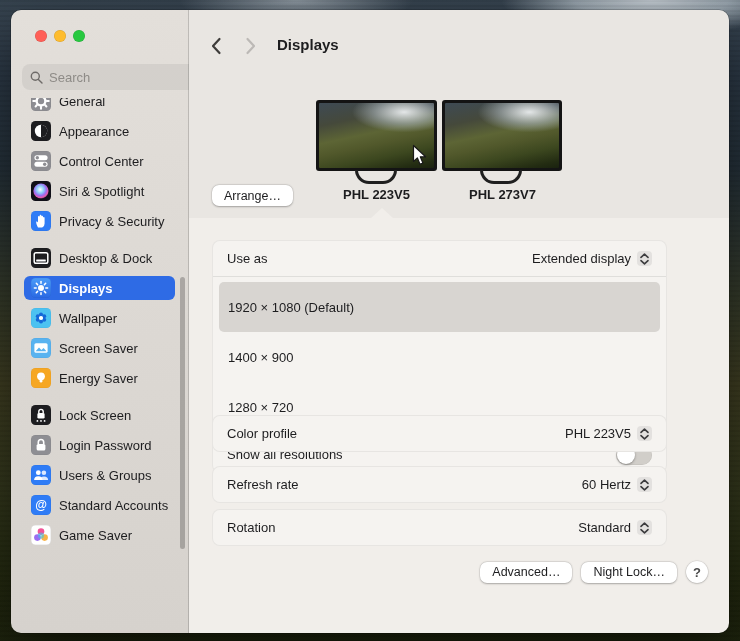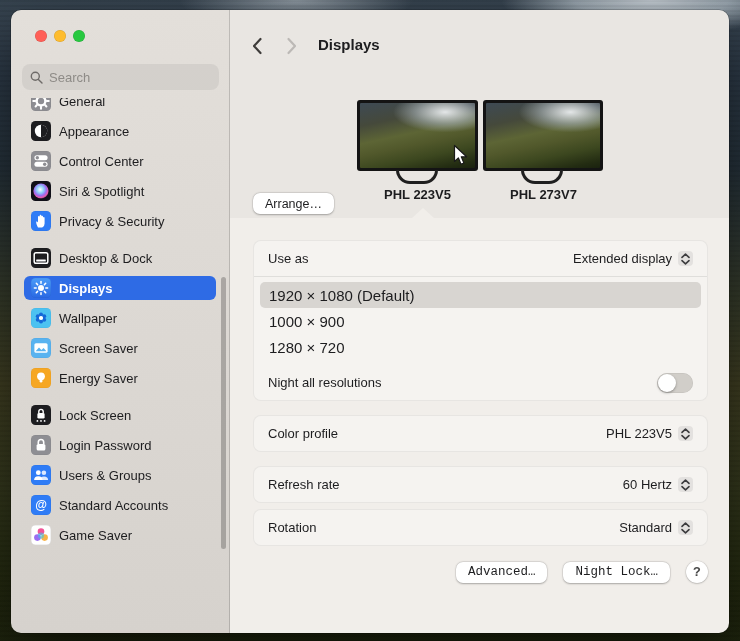--- a/index.html
+++ b/index.html
@@ -16,21 +16,21 @@
     background:repeating-linear-gradient(180deg, rgba(0,0,0,.14) 0 2px, rgba(255,255,255,.02) 2px 5px);
     opacity:.35;
   }
   .window{
     position:absolute;left:11px;top:10px;width:718px;height:623px;
     border-radius:10px;overflow:hidden;display:flex;z-index:2;
     box-shadow:0 24px 60px rgba(0,0,0,.5), 0 0 0 .5px rgba(0,0,0,.35);
   }
   
   .sidebar{
-    width:219px;flex:none;position:relative;box-sizing:border-box;
+    width:178px;flex:none;position:relative;box-sizing:border-box;
     background:linear-gradient(180deg,#e3dfda 0%,#ddd9d4 45%,#d6d2cd 100%);
     border-right:1px solid rgba(0,0,0,.16);
   }
   .traffic{position:absolute;left:24px;top:20px;display:flex;gap:7px;}
   .tl{width:12px;height:12px;border-radius:50%;box-shadow:inset 0 0 0 .5px rgba(0,0,0,.15);}
   .search-field{
     position:absolute;left:11px;top:54px;width:197px;height:26px;border-radius:8px;
     background:rgba(0,0,0,.06);display:flex;align-items:center;gap:6px;
     padding:0 8px;box-sizing:border-box;
   }
@@ -73,43 +73,43 @@
   .stand{position:absolute;top:160px;width:36px;height:11px;border:3px solid #1f1f1f;border-top:none;border-radius:0 0 20px 20px;box-sizing:content-box;}
   .stand.s1{left:166px;}
   .stand.s2{left:291px;}
   .mon-label{position:absolute;top:177px;width:121px;text-align:center;font-size:13px;font-weight:600;color:#1d1d1f;}
   .mon-label.l1{left:127px;}
   .mon-label.l2{left:253px;}
   .btn{
     height:21px;padding:0 12px;background:#fff;border-radius:7px;font-size:12.5px;color:#1d1d1f;
     display:flex;align-items:center;box-shadow:0 .5px 2px rgba(0,0,0,.28), 0 0 0 .5px rgba(0,0,0,.07);
   }
-  .arrange-btn{position:absolute;left:23px;top:183px;}
+  .arrange-btn{position:absolute;left:23px;top:175px;}
   .cursor{position:absolute;left:220px;top:134px;z-index:6;}
   
   .caret{position:absolute;top:-10px;left:182px;width:0;height:0;
     border-left:11px solid transparent;border-right:11px solid transparent;border-bottom:10px solid #f1eeea;}
   .panel{
     position:absolute;left:23px;width:455px;background:#f5f3f0;border:1px solid rgba(0,0,0,.055);
     border-radius:8px;box-sizing:border-box;overflow:hidden;
   }
   .p-useas{top:22px;text-align:center;}
   .p-color{top:197px;}
   .p-refresh{top:248px;}
   .p-rotation{top:291px;}
   .prow{display:flex;align-items:center;justify-content:space-between;padding:0 14px;height:35px;font-size:13px;color:#1d1d1f;}
   .divider{height:1px;background:rgba(0,0,0,.085);}
   .res-list{padding:5px 6px;}
-  .res-row{height:24px;display:flex;align-items:center;padding:1px 9px;border-radius:5px;font-size:15px;color:#1d1d1f;}
+  .res-row{height:24px;display:flex;align-items:center;padding:13px 9px;border-radius:5px;font-size:13px;color:#1d1d1f;}
   .res-row.selected{background:#d8d5d1;}
   .popup{display:flex;align-items:center;gap:6px;font-size:13px;color:#1d1d1f;}
   .popup-chevrons{width:15px;height:15px;border-radius:4px;background:rgba(0,0,0,.07);display:flex;align-items:center;justify-content:center;flex:none;}
   .toggle{width:36px;height:20px;border-radius:10px;background:#d1cec9;position:relative;box-shadow:inset 0 0 0 .5px rgba(0,0,0,.09);flex:none;}
   .knob{position:absolute;left:1px;top:1px;width:18px;height:18px;border-radius:50%;background:#fff;box-shadow:0 1px 2.5px rgba(0,0,0,.35);}
-  .footer{position:absolute;top:343px;right:21px;display:flex;gap:16px;align-items:center;font-family:Liberation Mono, monospace;}
+  .footer{position:absolute;top:343px;right:21px;display:flex;gap:9px;align-items:center;}
   .help-btn{width:22px;height:22px;border-radius:50%;background:#fff;display:flex;align-items:center;justify-content:center;
     font-size:13px;font-weight:700;color:#4a4a4a;box-shadow:0 .5px 2px rgba(0,0,0,.28), 0 0 0 .5px rgba(0,0,0,.07);}
 </style>
 </head>
 <body>
 
 <div class="window">
 
   <aside class="sidebar">
     <div class="traffic">
@@ -376,25 +376,25 @@
               <svg width="11" height="12" viewBox="0 0 11 12">
                   <path d="M2 4.4 L5.5 1.2 L9 4.4" stroke="#3c3c3e" stroke-width="1.6" fill="none" stroke-linecap="round" stroke-linejoin="round"></path>
                   <path d="M2 7.6 L5.5 10.8 L9 7.6" stroke="#3c3c3e" stroke-width="1.6" fill="none" stroke-linecap="round" stroke-linejoin="round"></path>
                 </svg>
             </span>
           </span>
         </div>
         <div class="divider"></div>
         <div class="res-list">
           <div class="res-row selected">1920 × 1080 (Default)</div>
-          <div class="res-row">1000 × 900</div>
+          <div class="res-row">1400 × 900</div>
           <div class="res-row">1280 × 720</div>
         </div>
         <div class="prow">
-          <span>Night all resolutions</span>
+          <span>Show all resolutions</span>
           <span class="toggle">
               <span class="knob"></span>
             </span>
         </div>
       </div>
 
       <div class="panel p-color">
         <div class="prow">
           <span>Color profile</span>
           <span class="popup">

